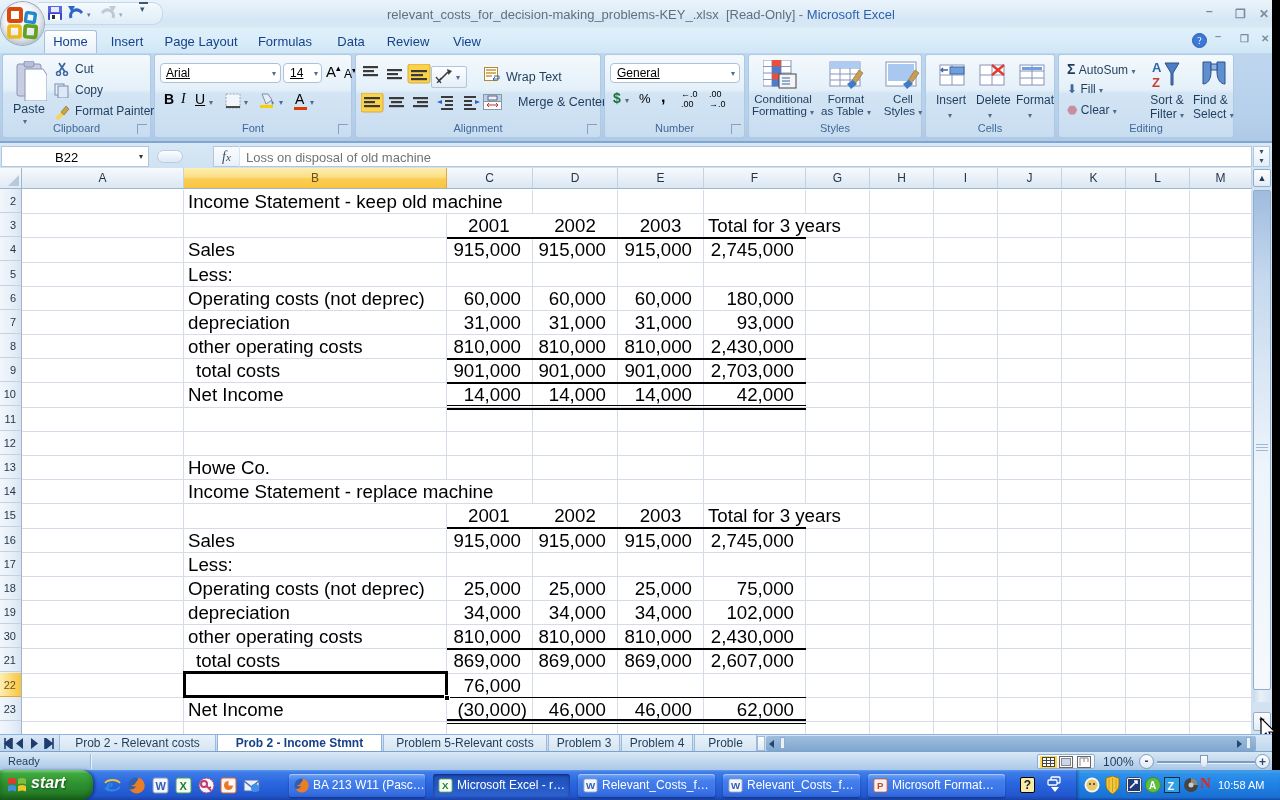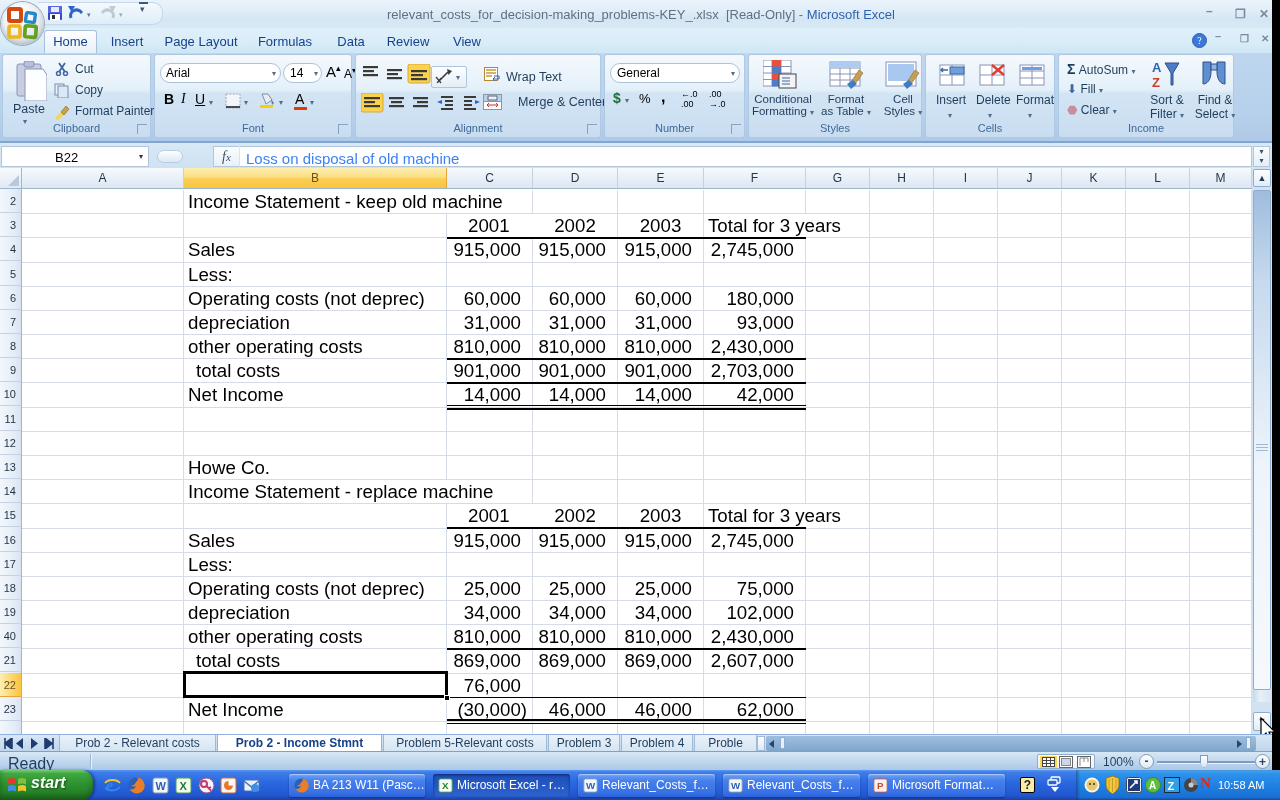--- a/index.html
+++ b/index.html
@@ -28,21 +28,21 @@
 
 #ribbon { position:absolute; left:0; top:53px; width:1272px; height:88px;
   background:linear-gradient(#BED6EE 0%, #B7D0EB 70%, #AFC9E6 100%); }
 .rgroup { position:absolute; top:1px; height:84px; border:1px solid #AFC9E4; border-radius:3px;
   background:linear-gradient(#F4F9FD 0%, #E4F0F9 42%, #D3E5F4 47%, #C9DDF1 100%); }
 .rglabel { position:absolute; bottom:1px; left:0; right:0; height:14px; text-align:center;
   font-size:11px; color:#3E6998; line-height:13px; }
 .dlg { position:absolute; bottom:3px; right:3px; width:10px; height:10px; border-left:none;
   border-top:1px solid #7E9CBE; border-left:1px solid #7E9CBE; opacity:.9; }
 .rtext { font-size:12px; color:#1E3C5C; position:absolute; white-space:nowrap; }
-.combo { position:absolute; background:#fff; border:1px solid #ABC1DC; border-radius:10px; font-size:12px; color:#000; }
+.combo { position:absolute; background:#fff; border:1px solid #ABC1DC; border-radius:4px; font-size:12px; color:#000;text-decoration:underline; }
 .dar { color:#4F6D8F; font-size:8px; }
 
 #fbar { position:absolute; left:0; top:141px; width:1272px; height:27px;
   background:linear-gradient(#D8E8F5,#CFE2F2); border-top:2px solid #7FA7D2; }
 #namebox { position:absolute; left:1px; top:3px; width:148px; height:21px; background:#fff; border:1px solid #B2C6DE; }
 #fxfield { position:absolute; left:240px; top:3px; width:1012px; height:21px; background:#fff; border:1px solid #B2C6DE; border-left:none; }
 
 #colhead { position:absolute; left:0; top:168px; width:1252px; height:21px;
   background:linear-gradient(#F7FAFD 0%, #E6EEF7 60%, #DCE7F2 100%); border-bottom:1px solid #9EB6CE; }
 .ch { position:absolute; top:0; height:20px; text-align:center; font-size:12px; color:#25354A; line-height:20px;
@@ -350,48 +350,48 @@
           <line x1="2" y1="8" x2="26" y2="8"></line>
           <line x1="2" y1="15" x2="26" y2="15"></line>
           <line x1="14" y1="2" x2="14" y2="22"></line>
         </g>
     <rect x="4" y="4" width="20" height="3" fill="#6E9FE0"></rect>
   </svg>
   <div class="rtext" style="left:90px;top:38px">Format<br><span class="dar" style="margin-left:12px">▾</span></div>
  </div>
 
  <div class="rgroup" style="left:1058px;width:176px">
-  <div class="rglabel">Income</div>
+  <div class="rglabel">Editing</div>
   <div class="rtext" style="left:8px;top:6px"><span style="font-weight:bold;font-size:14px">Σ</span> AutoSum <span class="dar">▾</span></div>
   <div class="rtext" style="left:8px;top:27px"><span style="color:#3E66A0">⬇</span> Fill <span class="dar">▾</span></div>
   <div class="rtext" style="left:8px;top:48px"><span style="color:#C88EA0">⬣</span> Clear <span class="dar">▾</span></div>
   <svg class="abs" style="left:92px;top:4px" width="30" height="30" viewBox="0 0 30 30">
     <text x="1" y="13" font-size="13" fill="#2E62AE" font-weight="bold">A</text>
     <text x="1" y="28" font-size="13" fill="#C83C28" font-weight="bold">Z</text>
     <path d="M14 4 L28 4 L22 14 L22 26 L20 26 L20 14 Z" fill="#4E7DC8" stroke="#2E5088"></path>
   </svg>
   <div class="rtext" style="left:84px;top:38px;text-align:center;width:48px">Sort &amp;<br>Filter <span class="dar">▾</span></div>
   <svg class="abs" style="left:140px;top:5px" width="30" height="30" viewBox="0 0 30 30">
     <path d="M4 2 L12 2 L12 12 C12 20 8 24 4 24 Z" fill="#5E8FD0" stroke="#2E5088"></path>
     <path d="M26 2 L18 2 L18 12 C18 20 22 24 26 24 Z" fill="#5E8FD0" stroke="#2E5088"></path>
     <rect x="12" y="4" width="6" height="6" fill="#8FB4E4" stroke="#2E5088"></rect>
   </svg>
-  <div class="rtext" style="left:134px;top:38px;text-align:center;width:44px">Find &amp;<br>Select <span class="dar">▾</span></div>
+  <div class="rtext" style="left:134px;top:38px;text-align:left;width:44px">Find &amp;<br>Select <span class="dar">▾</span></div>
  </div>
 </div>
 <div id="fbar">
   <div id="namebox">
       <span style="position:absolute;left:53px;top:3px;font-size:13px;color:#000">B22</span>
     <span style="position:absolute;right:5px;top:5px;color:#333;font-size:8px">▾</span>
     </div>
   <div class="abs" style="left:157px;top:7px;width:26px;height:13px;border-radius:7px;background:linear-gradient(#FDFEFF,#DCE8F4);border:1px solid #B8CCE2"></div>
   <div class="abs" style="left:213px;top:3px;width:26px;height:21px;background:linear-gradient(#FBFDFE,#E8F0F8);border:1px solid #B2C6DE;border-right:none;
        font-style:italic;font-family:'Liberation Serif',serif;font-size:14px;color:#3E5068;text-align:center;line-height:20px">f<span style="font-size:11px">x</span></div>
   <div id="fxfield">
-      <span style="position:absolute;left:6px;top:3px;font-size:15px;color:#3b82f6">Loss on disposal of old machine</span>
+      <span style="position:absolute;left:6px;top:3px;font-size:13px;color:#737373">Loss on disposal of old machine</span>
     </div>
   <div class="abs" style="left:1253px;top:3px;width:17px;height:21px;background:linear-gradient(#FBFDFE,#E4EEF8);border:1px solid #B2C6DE;
        color:#3E5068;font-size:8px;text-align:center;line-height:9px">▾<br>▾</div>
 </div>
 <div id="colhead">
   <div class="abs" style="left:0;top:0;width:22px;height:20px;border-right:1px solid #9EB6CE;background:linear-gradient(#F7FAFD,#E0E9F4)">
     <div class="abs" style="right:2px;bottom:2px;width:0;height:0;border-left:11px solid transparent;border-bottom:11px solid #B8C9DC"></div>
   </div>
   <div class="ch" style="left:22px;width:162px">A</div>
   <div class="ch" style="left:184px;width:263px;background:linear-gradient(#FDEFB1 0%,#FBDE84 45%,#F9CE54 55%,#F9C43E 100%);border-right:1px solid #E8A33D;color:#6E5018">B</div>
@@ -419,21 +419,21 @@
   <div class="rh" style="top:193.4px;height:24px;line-height:24px">10</div>
   <div class="rh" style="top:217.6px;height:24px;line-height:24px">11</div>
   <div class="rh" style="top:241.8px;height:24px;line-height:24px">12</div>
   <div class="rh" style="top:266px;height:24px;line-height:24px">13</div>
   <div class="rh" style="top:290.2px;height:24px;line-height:24px">14</div>
   <div class="rh" style="top:314.3px;height:24px;line-height:24px">15</div>
   <div class="rh" style="top:338.5px;height:24px;line-height:24px">16</div>
   <div class="rh" style="top:362.7px;height:24px;line-height:24px">17</div>
   <div class="rh" style="top:386.9px;height:24px;line-height:24px">18</div>
   <div class="rh" style="top:411.1px;height:24px;line-height:24px">19</div>
-  <div class="rh" style="top:435.2px;height:24px;line-height:24px">40</div>
+  <div class="rh" style="top:435.2px;height:24px;line-height:24px">30</div>
   <div class="rh" style="top:459.4px;height:24px;line-height:24px">21</div>
   <div class="rh" style="top:483.6px;height:24px;line-height:24px;background:linear-gradient(90deg,#FDEFB1,#F9C43E);color:#6E5018;border-bottom:1px solid #E8A33D">22</div>
   <div class="rh" style="top:507.8px;height:24px;line-height:24px">23</div>
 </div>
 <div id="grid">
   <div class="vgl" style="left:161px"></div>
     <div class="vgl" style="left:424px"></div>
   <div class="vgl" style="left:510px"></div>
     <div class="vgl" style="left:595px"></div>
   <div class="vgl" style="left:681px"></div>
@@ -562,21 +562,21 @@
   <div class="stab" style="left:694px;width:63px;overflow:hidden">Proble</div>
   <div class="abs" style="left:757px;top:1px;width:8px;height:15px;background:linear-gradient(#FDFEFF,#DCE8F4);border:1px solid #9FB9D6"></div>
   <div class="abs" style="left:766px;top:1px;width:490px;height:15px;background:linear-gradient(#9FBEDE,#7FA6CE);border-radius:2px">
     <div class="abs" style="left:3px;top:4px;width:0;height:0;border-top:4px solid transparent;border-bottom:4px solid transparent;border-right:5px solid #24466E"></div>
     <div class="abs" style="left:14px;top:1px;width:5px;height:12px;background:#E8F0F8;border:1px solid #8FAECE"></div>
     <div class="abs" style="right:14px;top:4px;width:0;height:0;border-top:4px solid transparent;border-bottom:4px solid transparent;border-left:5px solid #24466E"></div>
     <div class="abs" style="right:5px;top:1px;width:5px;height:12px;background:#E8F0F8;border:1px solid #8FAECE"></div>
   </div>
 </div>
 <div id="statusbar">
-  <div class="abs" style="left:8px;top:3px;font-size:16px;color:#1E3C5C">Ready</div>
+  <div class="abs" style="left:8px;top:3px;font-size:11px;color:#1E3C5C">Ready</div>
   <div class="abs" style="left:90px;top:2px;width:1px;height:15px;background:#9FB8D4;box-shadow:1px 0 0 #E8F0F8"></div>
   <div class="abs" style="left:1037px;top:2px;width:58px;height:15px;background:linear-gradient(#FDFEFF,#E8F0F8);border:1px solid #8FAECE;border-radius:2px">
     <svg class="abs" style="left:2px;top:1px" width="17" height="12" viewBox="0 0 17 12">
         <rect x="0" y="0" width="17" height="12" fill="#FBD650"></rect>
         <g stroke="#444" fill="none">
           <rect x="2.5" y="1.5" width="12" height="9" fill="#fff"></rect>
           <line x1="2.5" y1="4.5" x2="14.5" y2="4.5"></line>
           <line x1="2.5" y1="7.5" x2="14.5" y2="7.5"></line>
           <line x1="6.5" y1="1.5" x2="6.5" y2="10.5"></line>
           <line x1="10.5" y1="1.5" x2="10.5" y2="10.5"></line>

